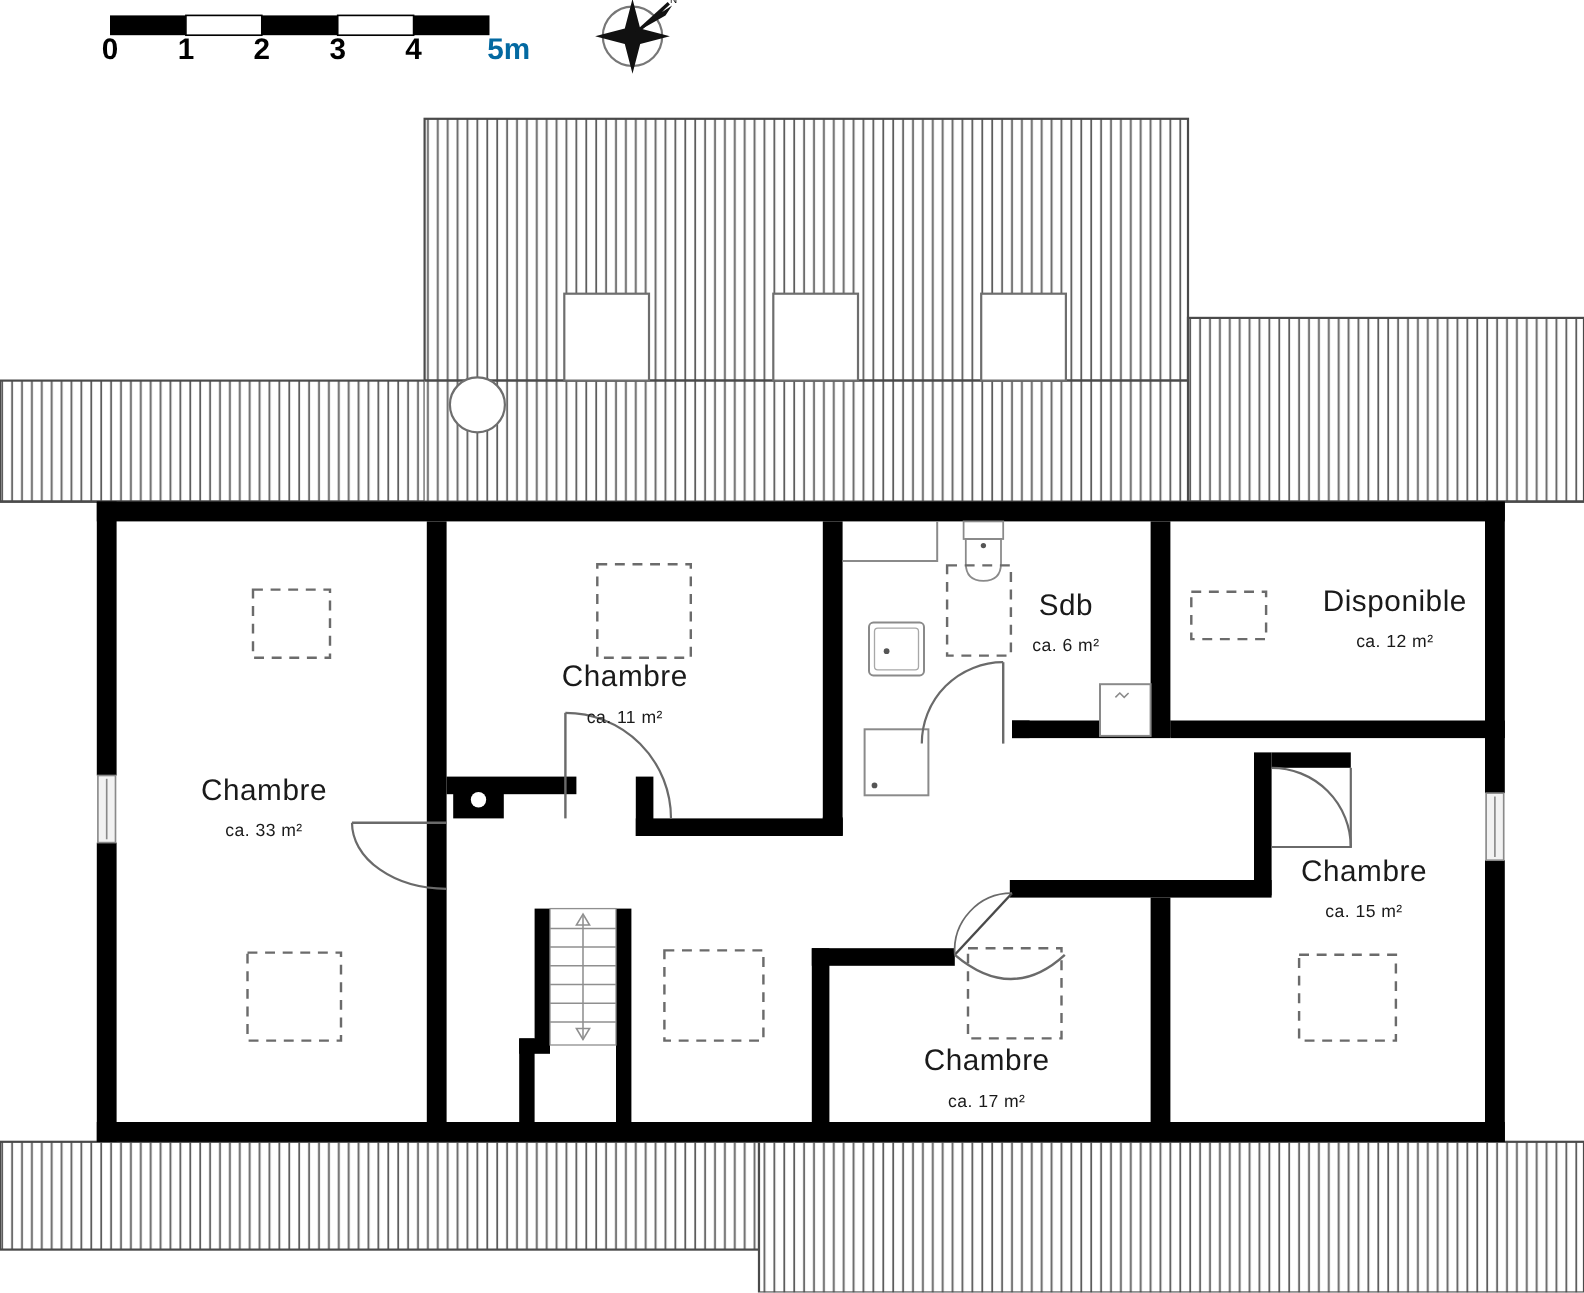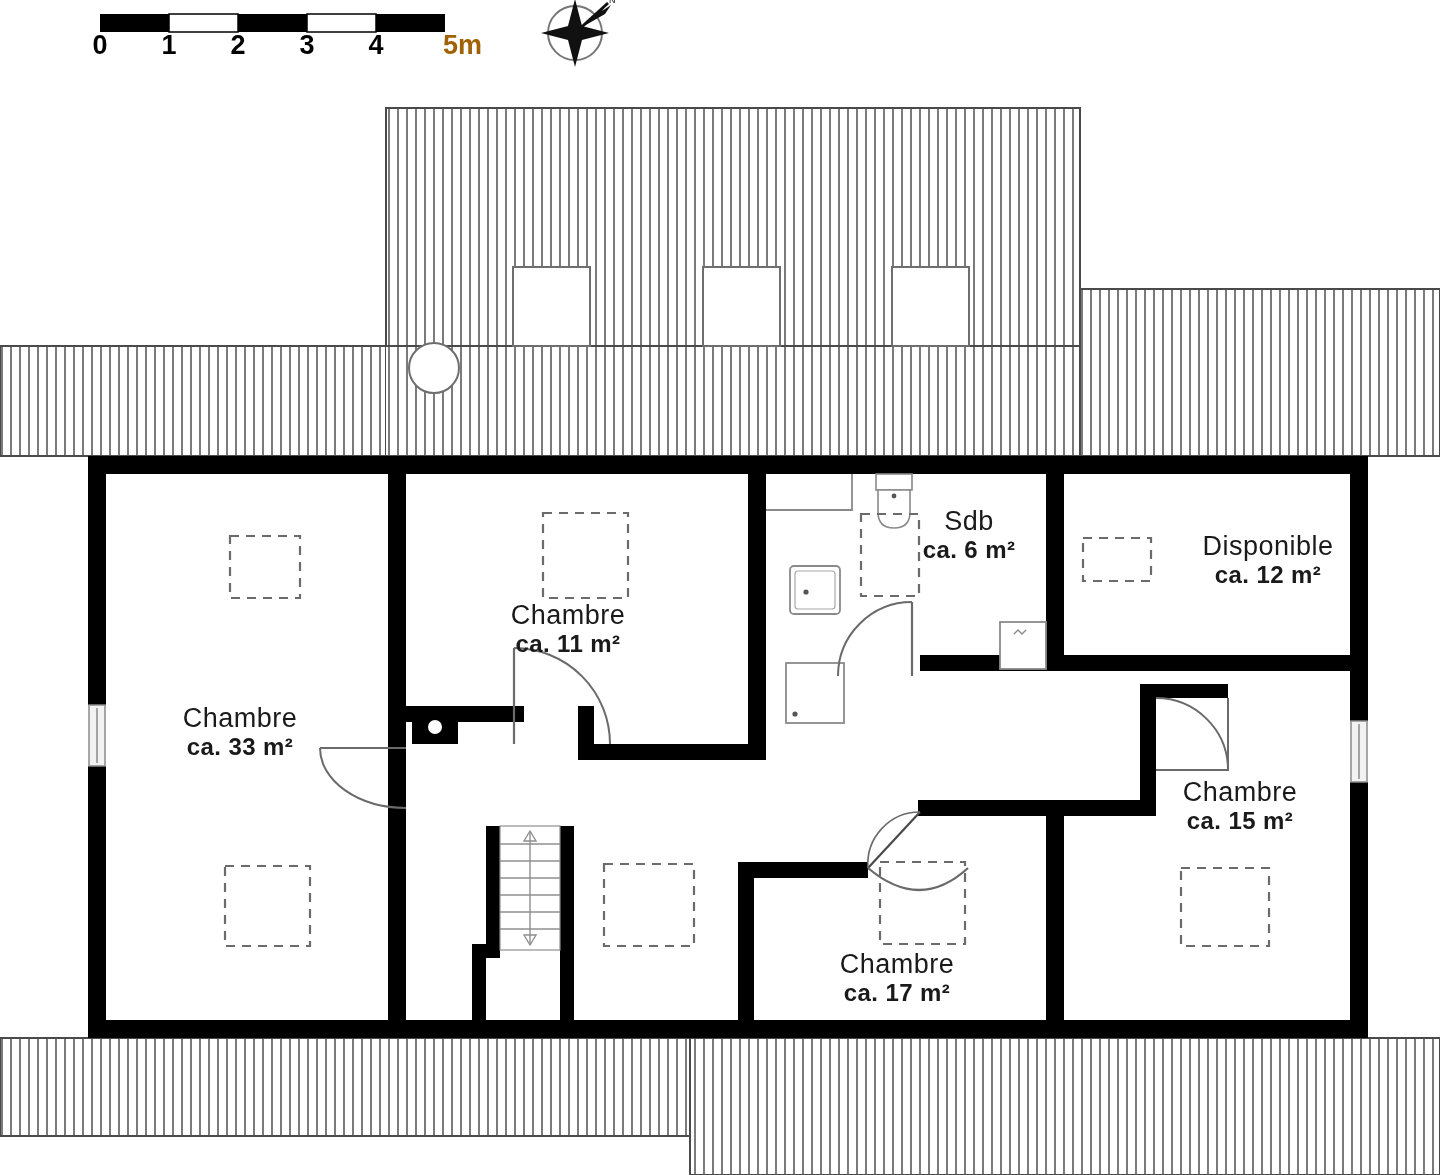--- a/index.html
+++ b/index.html
@@ -33,39 +33,39 @@
   }
   .room-label .rname {
     display: block;
     font-size: 27px;
     font-weight: 400;
     letter-spacing: 0.5px;
     line-height: 1.02;
   }
   .room-label .rarea {
     display: block;
-    font-size: 24px;
-    font-weight: 700;
+    font-size: 16px;
+    font-weight: 400;
     letter-spacing: 0.4px;
     line-height: 1.05;
-    margin-top: 1px;
+    margin-top: 15px;
   }
   .scale-num {
     position: absolute;
     font-size: 27px;
     font-weight: bold;
     color: #000;
     text-align: center;
     width: 40px;
   }
   .scale-unit {
     position: absolute;
     font-size: 27px;
     font-weight: bold;
-    color: #a16207;
+    color: #0369a1;
   }
 </style>
 </head>
 <body>
 
 <div id="plan-root">
 
   <svg id="floorplan-svg" width="1440" height="1175" viewBox="0 0 1440 1175">
     <defs>
 
@@ -300,21 +300,21 @@
   <div class="room-label" style="left:120px; top:705px; width:240px;">
     <span class="rname">Chambre</span>
     <span class="rarea">ca. 33 m²</span>
   </div>
 
   <div class="room-label" style="left:448px; top:602px; width:240px;">
     <span class="rname">Chambre</span>
     <span class="rarea">ca. 11 m²</span>
   </div>
 
-  <div class="room-label" style="left:889px; top:508px; width:160px;">
+  <div class="room-label" style="left:889px; top:537px; width:160px;">
     <span class="rname">Sdb</span>
     <span class="rarea">ca. 6 m²</span>
   </div>
 
   <div class="room-label" style="left:1148px; top:533px; width:240px;">
     <span class="rname">Disponible</span>
     <span class="rarea">ca. 12 m²</span>
   </div>
 
 

